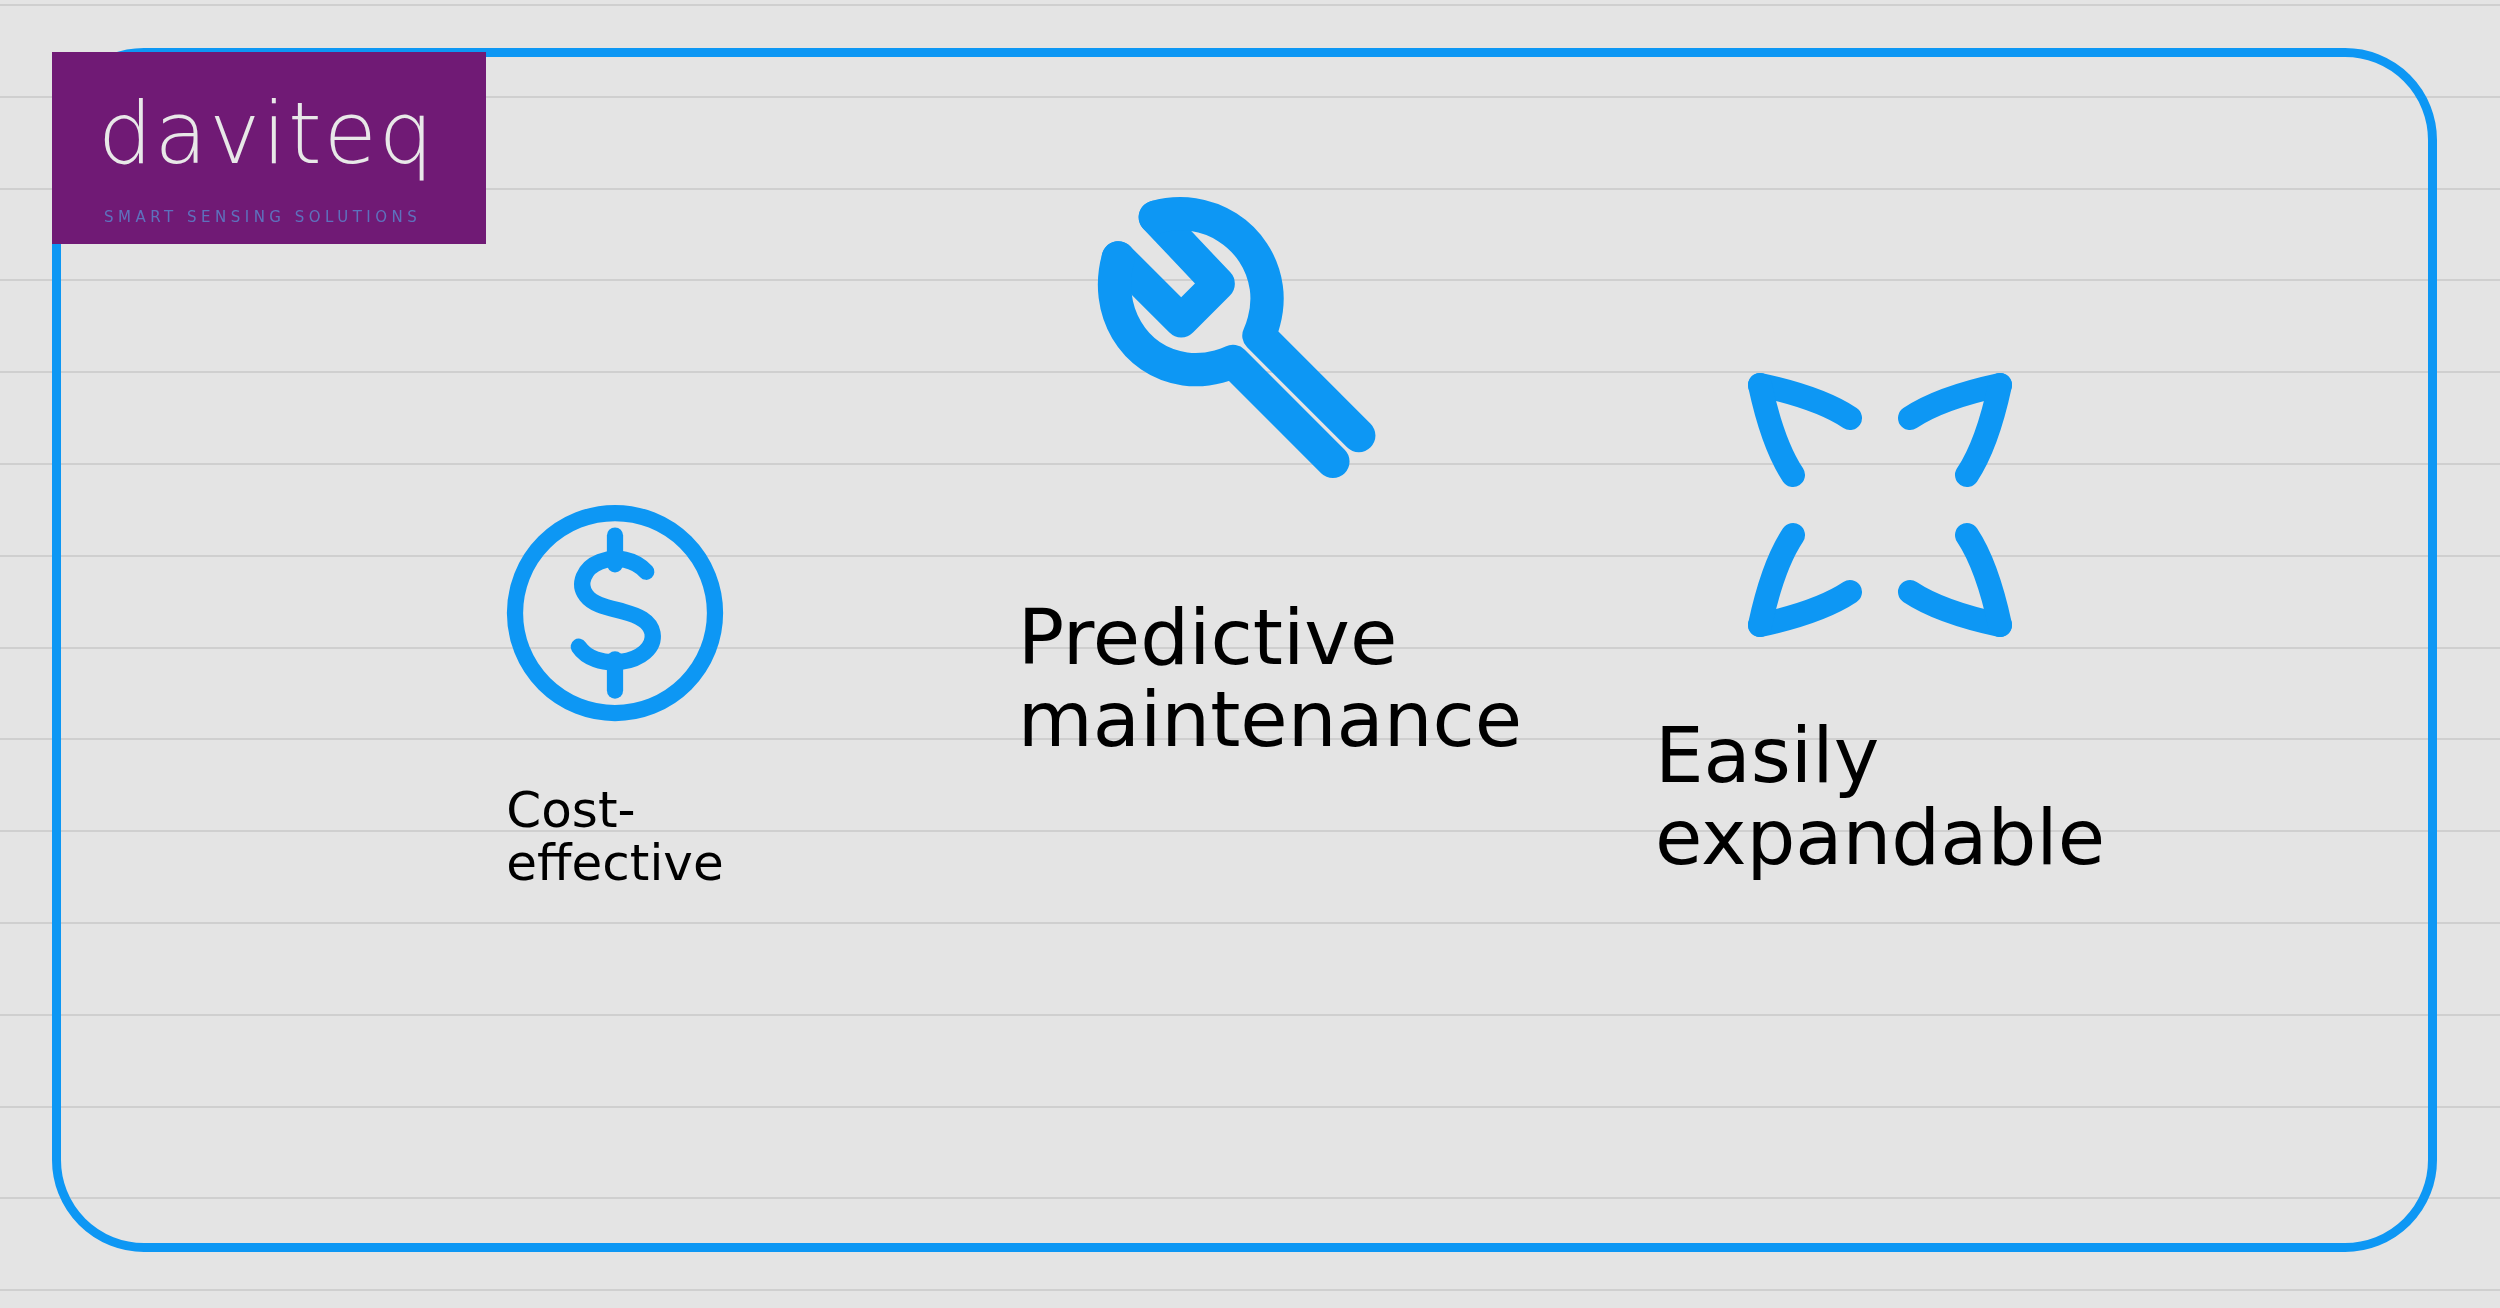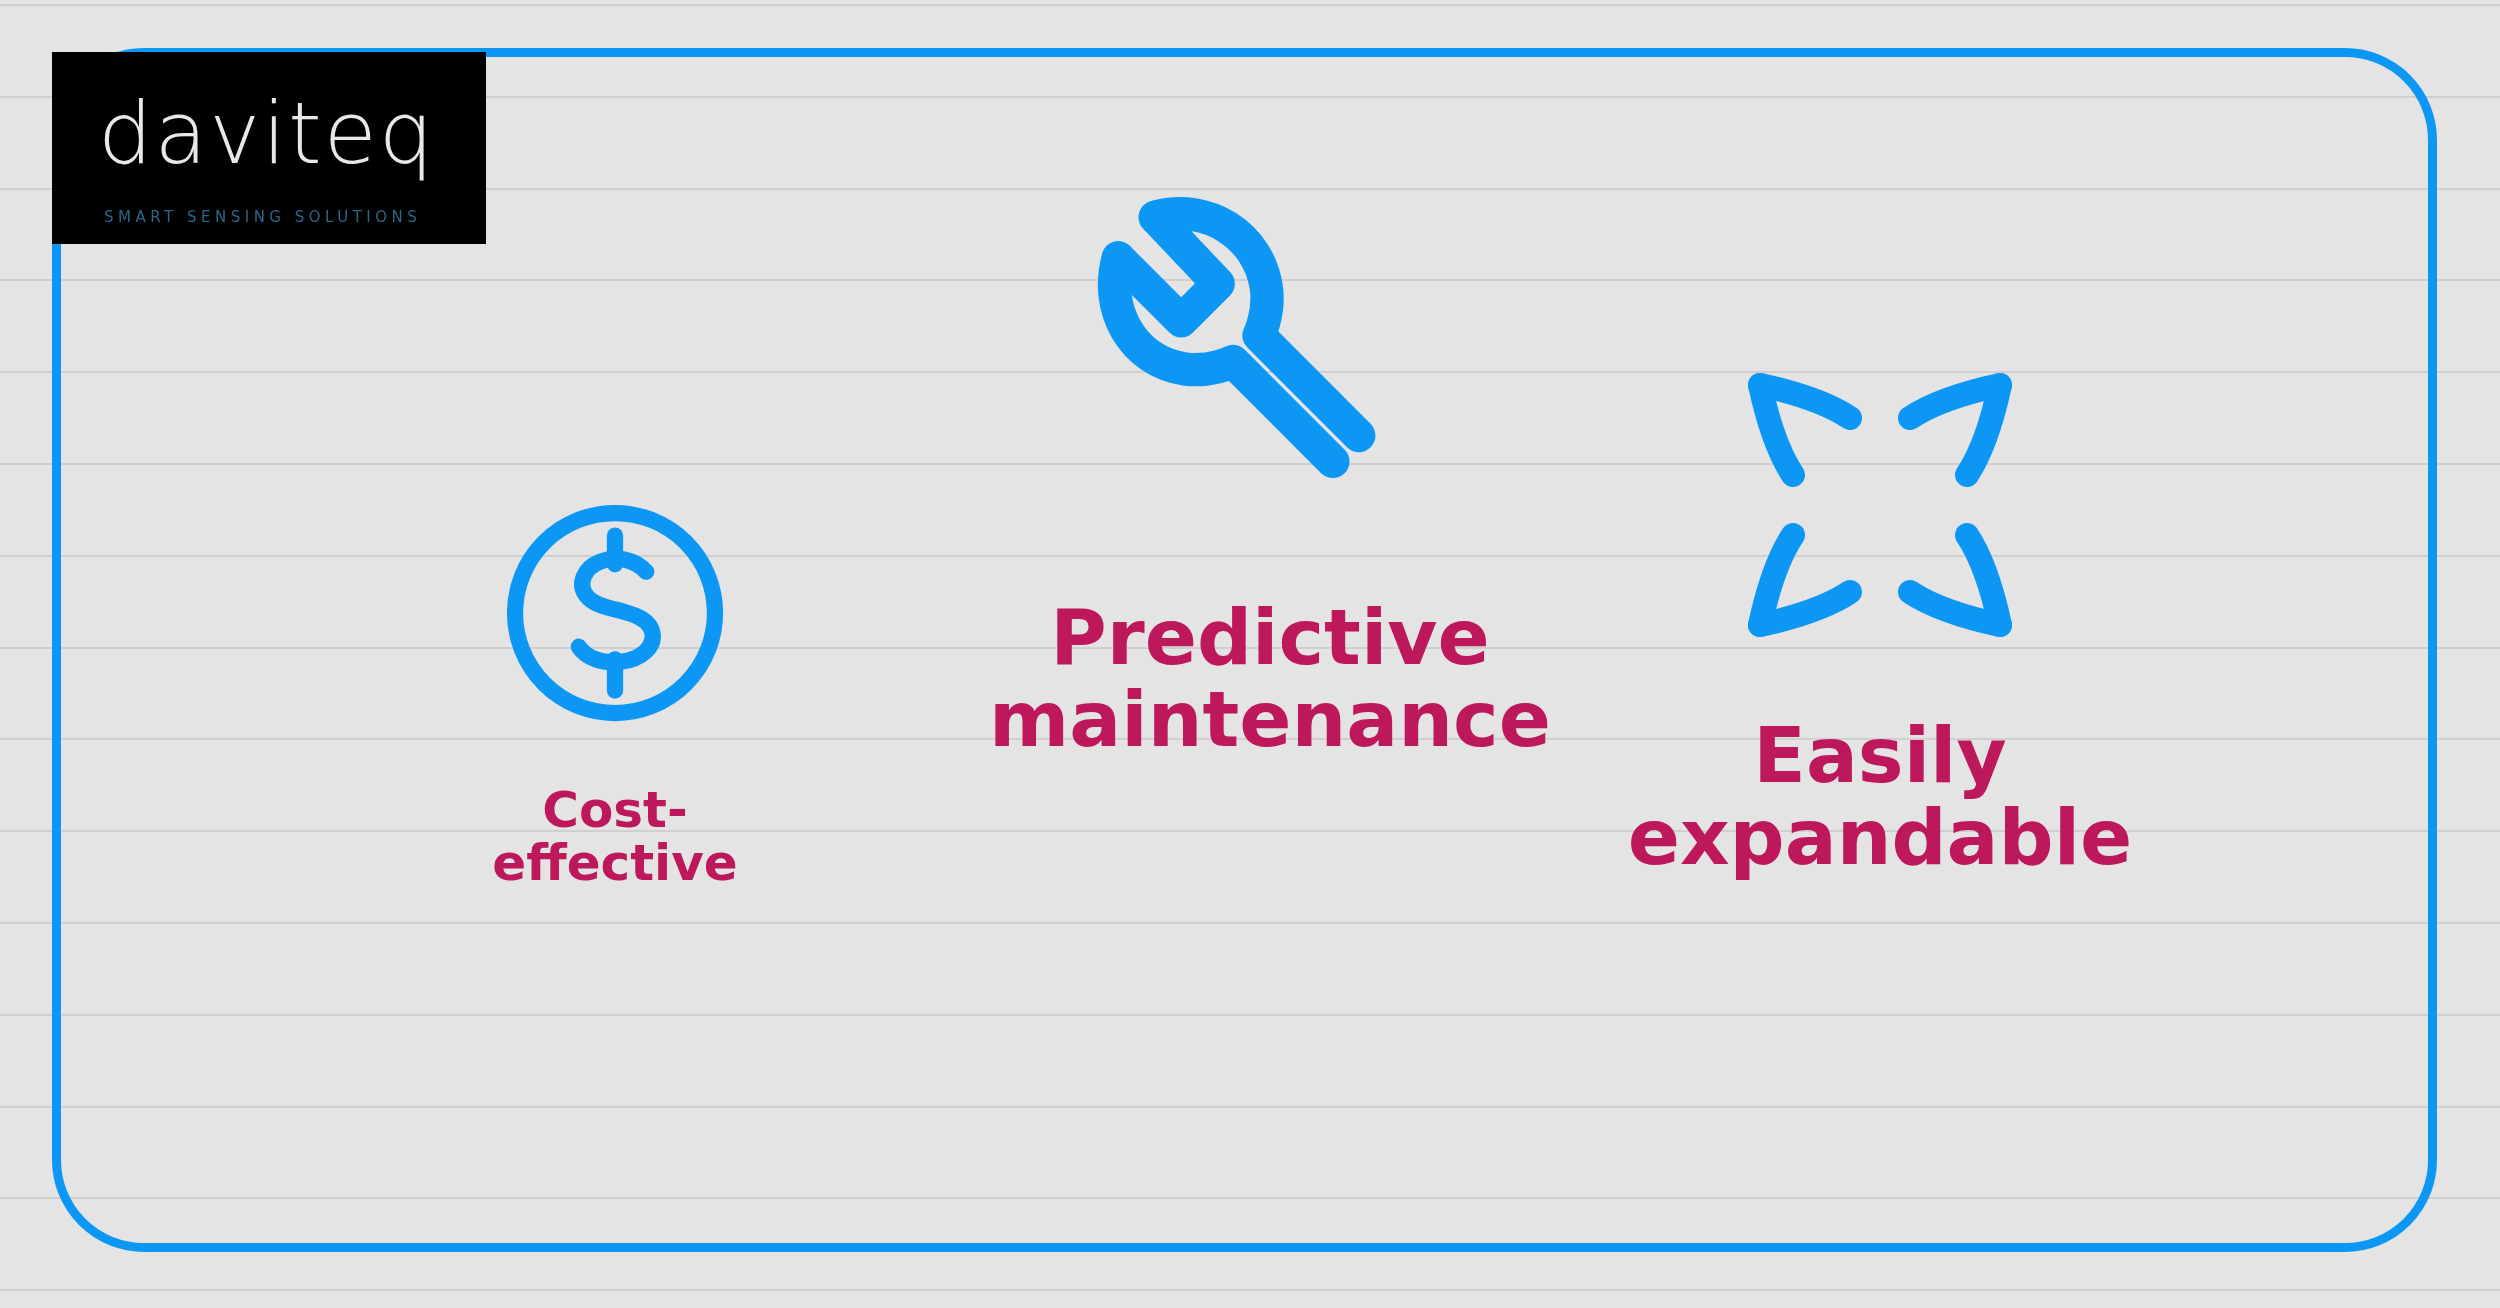--- a/index.html
+++ b/index.html
@@ -50,21 +50,21 @@
     z-index: 2;
   }
 
   
   #logo-badge {
     position: absolute;
     left: 52px;
     top: 52px;
     width: 434px;
     height: 192px;
-    background: #000000;
+    background: #701a75;
     z-index: 5;
   }
   #logo-wordmark {
     position: absolute;
     left: 46px;
     top: 38px;
     font-family: "DejaVu Sans", sans-serif;
     font-size: 86px;
     font-weight: 300;
     letter-spacing: 2px;
@@ -90,23 +90,23 @@
     z-index: 4;
     display: flex;
     flex-direction: column;
     align-items: center;
   }
   .feature-icon {
     display: block;
   }
   .feature-label {
     font-family: "DejaVu Sans", sans-serif;
-    font-weight: 700;
-    color: #be185d;
-    text-align: center;
+    font-weight: 400;
+    color: #000000;
+    text-align: left;
     line-height: 1.06;
     white-space: pre-line;
   }
 
   
   #feature-cost {
     left: 420px;
     top: 488px;
     width: 390px;
   }

